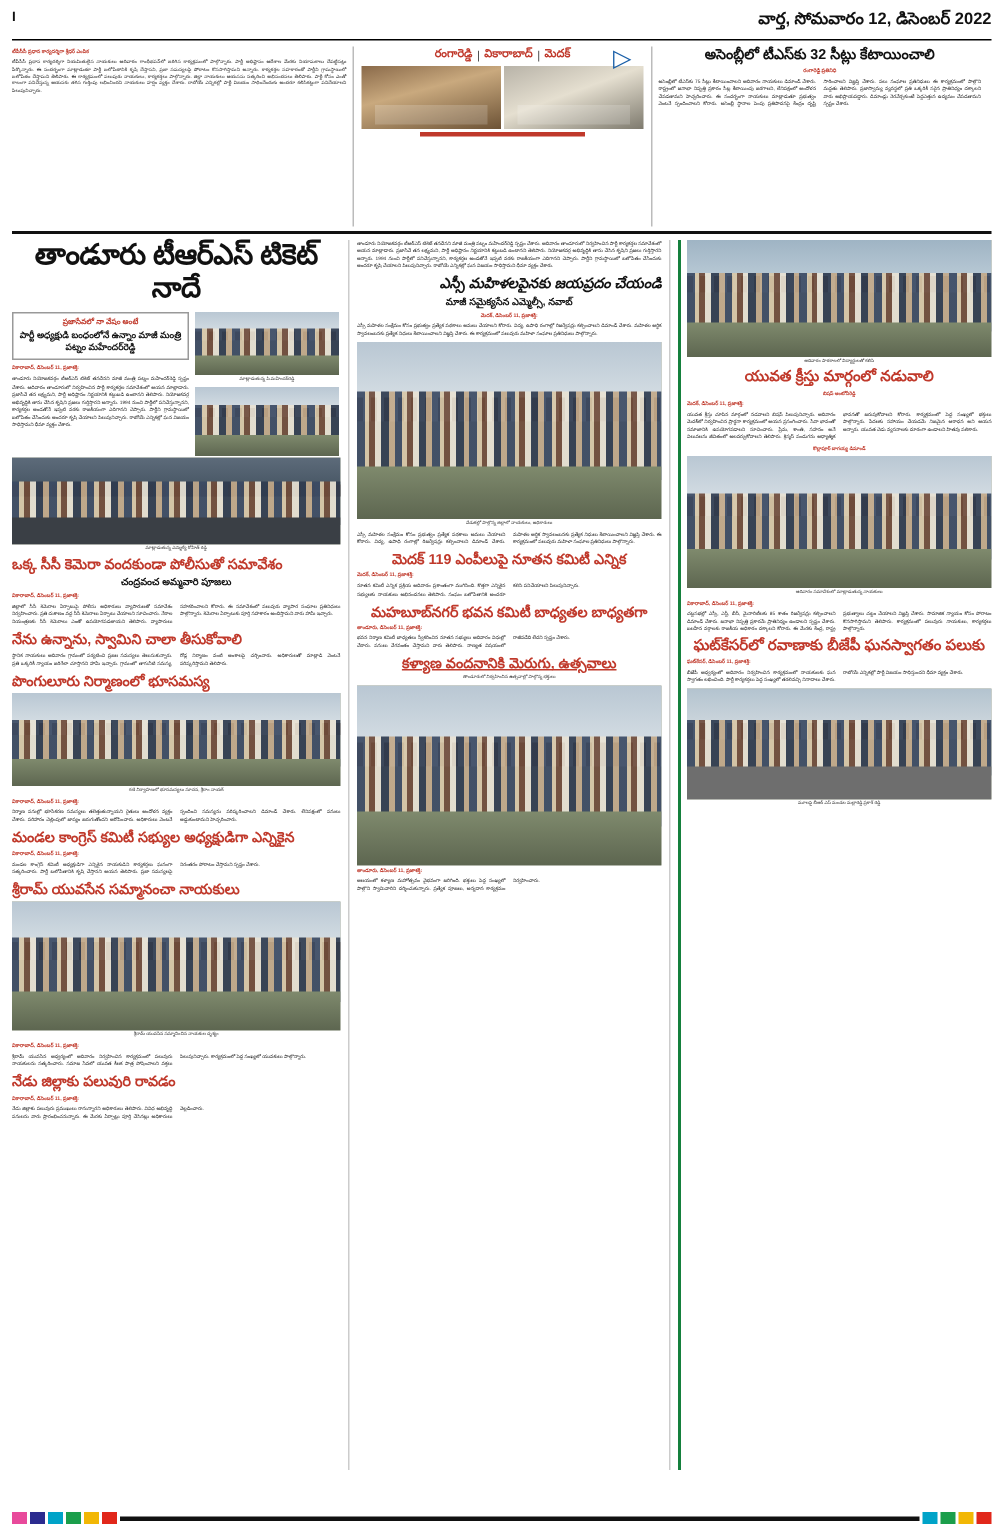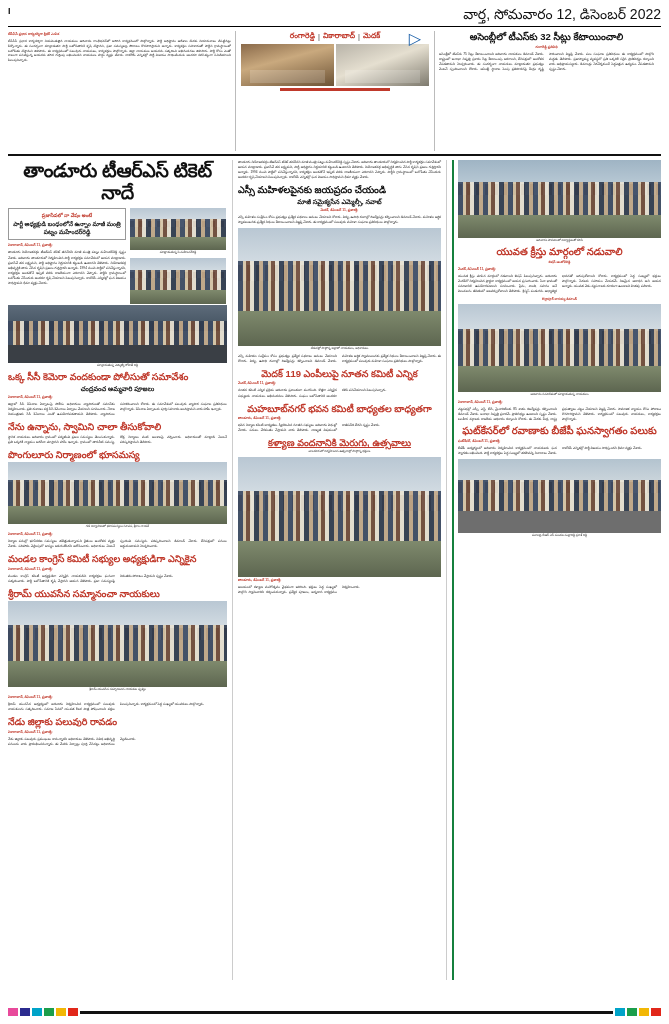--- a/index.html
+++ b/index.html
@@ -32,22 +32,22 @@
     height: 18px;
     border-bottom: 1px solid #000;
     padding-bottom: 2px;
   }
   .mast-left {
     font-size: 9px;
     font-weight: bold;
     letter-spacing: 1px;
   }
   .mast-right {
-    font-size: 14px;
-    font-weight: normal;
+    font-size: 11px;
+    font-weight: bold;
     color: #111;
   }
 
   
   .topband {
     display: flex;
     gap: 5px;
     margin-top: 4px;
     height: 120px;
   }
@@ -441,21 +441,21 @@
       <div class="para two">శ్రీరామ్ యువసేన ఆధ్వర్యంలో ఆదివారం నిర్వహించిన కార్యక్రమంలో పలువురు నాయకులను సత్కరించారు. సమాజ సేవలో యువత కీలక పాత్ర పోషించాలని వక్తలు పిలుపునిచ్చారు. కార్యక్రమంలో పెద్ద సంఖ్యలో యువకులు పాల్గొన్నారు.</div>
 
       <h3 class="sec">నేడు జిల్లాకు పలువురి రావడం</h3>
       <div class="kicker">వికారాబాద్, డిసెంబర్ 11, ప్రజాశక్తి:</div>
       <div class="para two">నేడు జిల్లాకు పలువురు ప్రముఖులు రానున్నారని అధికారులు తెలిపారు. వివిధ అభివృద్ధి పనులను వారు ప్రారంభించనున్నారు. ఈ మేరకు ఏర్పాట్లు పూర్తి చేసినట్లు అధికారులు వెల్లడించారు.</div>
     </div>
 
     <div class="col col-2">
       <div class="para">తాండూరు నియోజకవర్గం టీఆర్‌ఎస్ టికెట్ తనదేనని మాజీ మంత్రి పట్నం మహేందర్‌రెడ్డి స్పష్టం చేశారు. ఆదివారం తాండూరులో నిర్వహించిన పార్టీ కార్యకర్తల సమావేశంలో ఆయన మాట్లాడారు. ప్రజాసేవే తన లక్ష్యమని, పార్టీ అధిష్టానం నిర్ణయానికి కట్టుబడి ఉంటానని తెలిపారు. నియోజకవర్గ అభివృద్ధికి తాను చేసిన కృషిని ప్రజలు గుర్తిస్తారని అన్నారు. 1994 నుంచి పార్టీలో పనిచేస్తున్నానని, కార్యకర్తల అండతోనే ఇప్పటి వరకు రాజకీయంగా ఎదిగానని చెప్పారు. పార్టీని గ్రామస్థాయిలో బలోపేతం చేసేందుకు అందరూ కృషి చేయాలని పిలుపునిచ్చారు. రాబోయే ఎన్నికల్లో ఘన విజయం సాధిస్తామని ధీమా వ్యక్తం చేశారు.</div>
 
-      <h3 class="sec dark" style="text-align:left;">ఎస్సీ మహిళలపైనకు జయప్రదం చేయండి</h3>
+      <h3 class="sec dark" style="text-align:right;font-style:italic;">ఎస్సీ మహిళలపైనకు జయప్రదం చేయండి</h3>
       <h4 class="sub">మాజీ సమైక్యసేన ఎమ్మెల్సీ, నవాబ్</h4>
       <div class="kicker" style="text-align:center;">మెదక్, డిసెంబర్ 11, ప్రజాశక్తి:</div>
       <div class="para">ఎస్సీ మహిళల సంక్షేమం కోసం ప్రభుత్వం ప్రత్యేక పథకాలు అమలు చేయాలని కోరారు. విద్య, ఉపాధి రంగాల్లో రిజర్వేషన్లు కల్పించాలని డిమాండ్ చేశారు. మహిళల ఆర్థిక స్వావలంబనకు ప్రత్యేక నిధులు కేటాయించాలని విజ్ఞప్తి చేశారు. ఈ కార్యక్రమంలో పలువురు మహిళా సంఘాల ప్రతినిధులు పాల్గొన్నారు.</div>
 
       <div class="photo" style="height:118px;">
         <div class="sky"></div>
           <div class="heads"></div>
           <div class="crowd"></div>
           <div class="ground"></div>
       </div>

